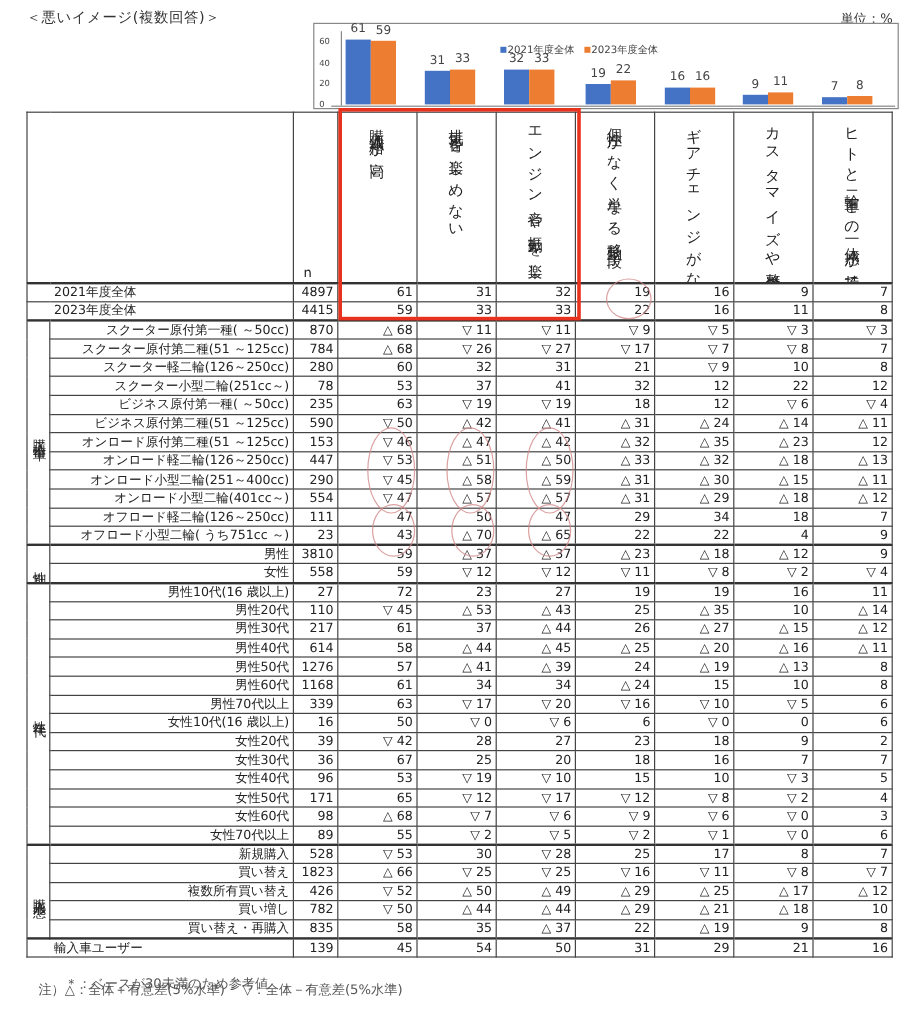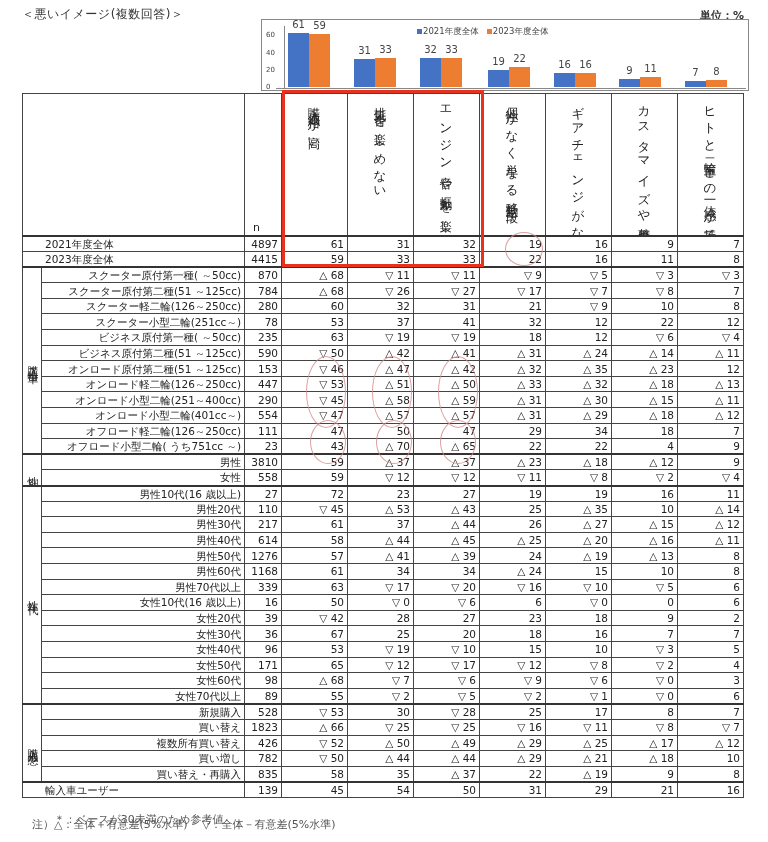--- a/index.html
+++ b/index.html
@@ -1,28 +1,28 @@
 <!DOCTYPE html>
 <html><head>
 <meta charset="utf-8">
 <style>
   * { box-sizing: border-box; margin: 0; padding: 0; }
   body {
     width: 768px; height: 842px; background: #ffffff; position: relative; overflow: hidden;
     font-family: "DejaVu Sans", "Liberation Sans", sans-serif; color: #222;
   }
   .title { position: absolute; left: 22px; top: 6px; font-size: 12px; letter-spacing: 0.5px; color: #333; }
-  .unit { position: absolute; right: 24px; top: 8px; font-size: 11px; font-weight: bold; color: #333; }
+  .unit { position: absolute; right: 24px; top: 8px; font-size: 11px; font-weight: normal; color: #333; }
 
   
   .chart-box { position: absolute; left: 261px; top: 19px; width: 488px; height: 72px; border: 1px solid #888; background: #fff; }
   .yaxis-lbl { position: absolute; left: 4px; font-size: 7px; color: #444; }
   .yaxis-line { position: absolute; left: 22px; top: 6px; width: 1px; height: 62px; background: #888; }
   .xaxis-line { position: absolute; left: 14px; top: 68px; width: 470px; height: 1px; background: #888; }
-  .legend { position: absolute; left: 155px; top: 6px; font-size: 8.5px; color: #444; white-space: nowrap; }
+  .legend { position: absolute; left: 155px; top: 16px; font-size: 8.5px; color: #444; white-space: nowrap; }
   .legend .sw { display: inline-block; width: 5px; height: 5px; margin-right: 1px; vertical-align: middle; }
   .bar { position: absolute; bottom: 3px; width: 21px; }
   .bar-lbl { position: absolute; font-size: 10px; color: #444; width: 21px; text-align: center; }
 
   
   table.data { position: absolute; left: 22px; top: 93px; border-collapse: collapse; font-size: 10.5px; table-layout: fixed; }
   table.data td, table.data th { border: 1px solid #444; height: 15.6px; padding: 0 3px; line-height: 14px; white-space: nowrap; overflow: hidden; font-weight: normal; }
   .grp { width: 19px; text-align: center; writing-mode: vertical-rl; text-orientation: upright; letter-spacing: 2px; font-size: 11px; padding: 0 !important; }
   .lbl { width: 203px; text-align: right; }
   .lbl-wide { text-align: left; padding-left: 22px !important; }

